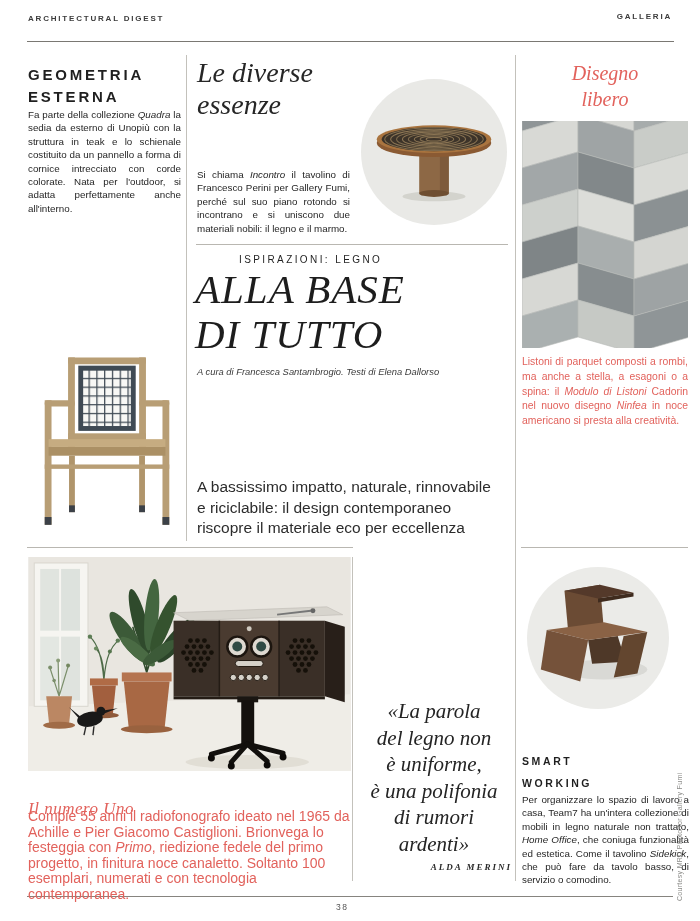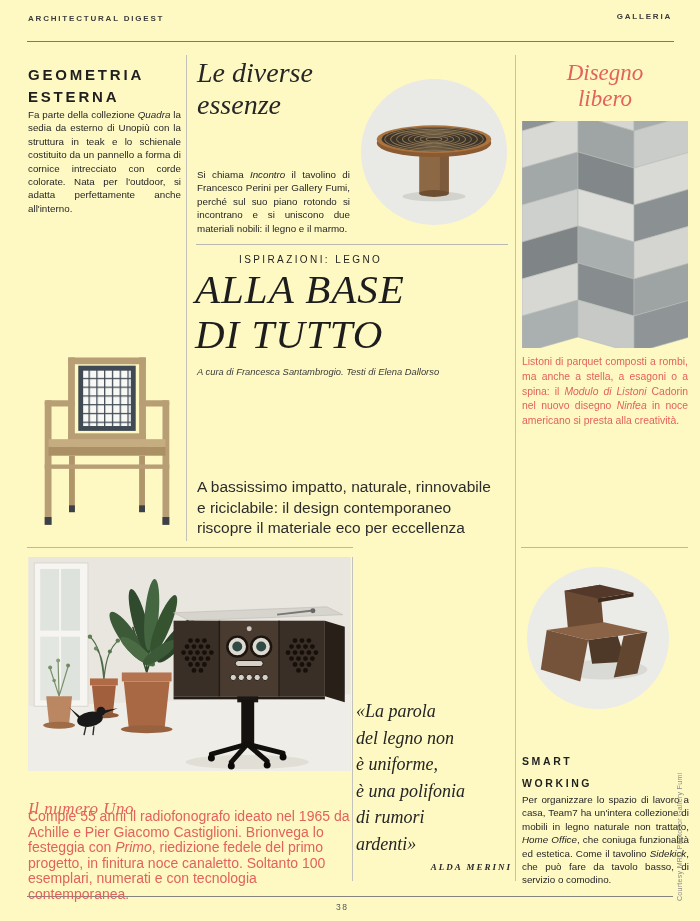--- a/index.html
+++ b/index.html
@@ -1,46 +1,46 @@
 <!DOCTYPE html>
 <html style="--accent: #e2625c;"><head>
 <meta charset="utf-8">
 <style>
   :root { --accent:#e2625c; }
   html,body{margin:0;padding:0;background:#e8e6e1;}
-  .page{position:relative;width:700px;height:921px;background:#fef9c3;
+  .page{position:relative;width:700px;height:921px;background:#ffffff;
         font-family:"Liberation Sans",sans-serif;color:#2b2b2b;overflow:hidden;}
   .abs{position:absolute;}
   .hrule{position:absolute;height:1px;background:#b9b7b1;}
   .vrule{position:absolute;width:1px;background:#c3c1bb;}
   .hdr{font-size:8px;font-weight:bold;letter-spacing:1.8px;color:#3c3c3c;}
   .body-txt{font-size:9.8px;line-height:13.4px;text-align:justify;color:#262626;}
   .it{font-style:italic;}
   .kicker-style{font-size:10px;font-weight:normal;letter-spacing:2.4px;color:#1f1f1f;padding-left:42px;}
   .serif{font-family:"Liberation Serif","DejaVu Serif",serif;font-style:italic;}
   .geo-title{left:28px;top:64px;font-size:15px;font-weight:bold;letter-spacing:2.8px;line-height:22px;color:#1f1f1f;}
   .geo-body{left:28px;top:108px;width:153px;}
   .chair-fig{left:34px;top:350px;width:146px;height:190px;}
   .ess-title{left:197px;top:57px;font-size:28px;line-height:32px;color:#262626;}
   .table-fig{left:361px;top:79px;width:146px;height:146px;border-radius:50%;background:#e9e9e6;overflow:hidden;}
   .ess-cap{left:197px;top:168px;width:153px;}
   .kicker{left:197px;top:254px;}
   .feat-title{left:195px;top:267px;font-size:41px;line-height:45px;letter-spacing:1px;color:#1d1d1d;}
   .byline{left:197px;top:366px;font-size:9.4px;color:#3a3a3a;font-style:italic;}
   .standfirst{left:197px;top:477px;width:318px;font-size:15.5px;line-height:20.5px;color:#2c2c2c;}
-  .dis-title{left:522px;top:60px;width:166px;text-align:center;font-size:23px;line-height:26px;color:var(--accent);}
+  .dis-title{left:522px;top:60px;width:166px;text-align:center;font-size:20px;line-height:26px;color:var(--accent);}
   .parquet-fig{left:522px;top:121px;width:166px;height:227px;overflow:hidden;}
   .dis-cap{left:522px;top:355px;width:166px;font-size:10.4px;line-height:14.8px;text-align:justify;color:var(--accent);}
   .desk-fig{left:527px;top:567px;width:142px;height:142px;border-radius:50%;background:#ebebe8;overflow:hidden;}
   .smart-title{left:522px;top:750px;font-size:10.5px;font-weight:bold;letter-spacing:2.6px;line-height:22px;color:#1f1f1f;}
   .smart-body{left:522px;top:793px;width:167px;}
   .radio-fig{left:27px;top:557px;width:325px;height:214px;}
   .uno-title{left:28px;top:799px;font-size:17px;letter-spacing:.5px;color:var(--accent);}
   .uno-body{left:28px;top:809px;width:324px;font-size:14px;line-height:15.6px;color:var(--accent);text-align:left;}
-  .quote{left:356px;top:698px;width:156px;font-size:18px;line-height:26.5px;color:#242424;}
+  .quote{left:356px;top:698px;width:156px;text-align:center;font-size:21px;line-height:26.5px;color:#242424;}
   .quote-attr{left:356px;top:862px;width:156px;text-align:right;font-size:9px;font-weight:bold;letter-spacing:2px;color:#2a2a2a;}
   .credit{left:676px;top:736px;height:165px;writing-mode:vertical-rl;transform:rotate(180deg);
           font-size:7px;color:#8b8b88;letter-spacing:.3px;}
   .pagenum{left:336px;top:902px;font-size:8.5px;letter-spacing:1.5px;color:#555;}
 </style>
 </head>
 <body>
 
 <div class="page">
 

